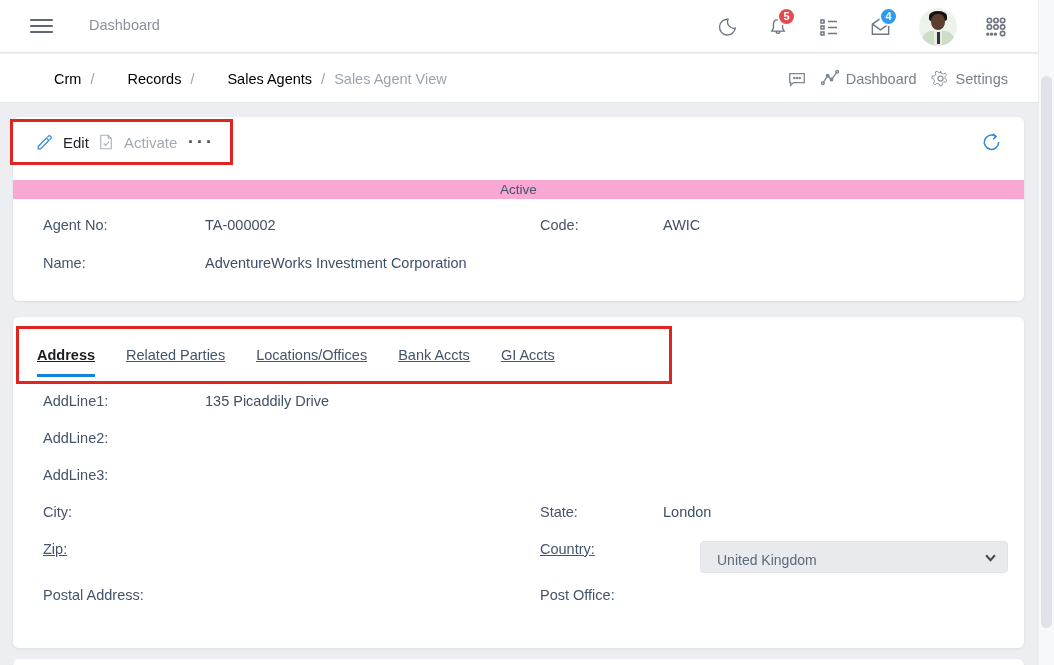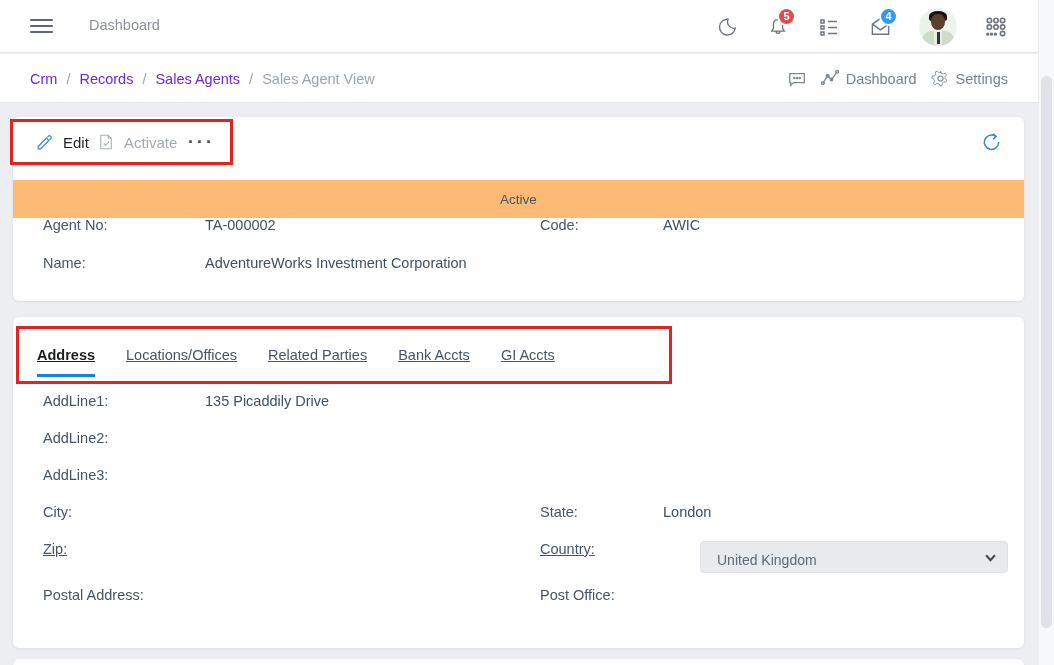--- a/index.html
+++ b/index.html
@@ -32,21 +32,21 @@
   .avatar .head { position:absolute; left:12px; top:6px; width:14px; height:16px; background:#5b4030; border-radius:45% 45% 50% 50%; }
   .avatar .body { position:absolute; left:3px; top:23px; width:32px; height:16px; background:#ccdcc7; border-radius:9px 9px 0 0; }
   .avatar .shirt { position:absolute; left:15px; top:23px; width:8px; height:15px; background:#e9ede8; }
   .avatar .tie { position:absolute; left:17.5px; top:24px; width:3.5px; height:12px; background:#30353b; }
   
   .crumbbar {
     position:absolute; left:0; top:54px; width:1054px; height:49px;
     background:#ffffff; border-bottom:1px solid #e4e6e8;
   }
   .crumbs { position:absolute; left:30px; top:0; height:49px; display:flex; align-items:center; gap:9px; font-size:14.5px; }
-  .crumb-link { color:#6d28d9; cursor:pointer; }
+  .crumb-link { color:#000000; cursor:pointer;margin-left:24px; }
   .crumb-sep { color:#9aa5b0; }
   .crumb-current { color:#9aa5b0; }
   .crumb-actions { position:absolute; right:46px; top:0; height:49px; display:flex; align-items:center; gap:14px; font-size:14.5px; color:#77818c; }
   .crumb-action { display:flex; align-items:center; gap:6px; cursor:pointer; }
   .crumb-actions svg { stroke:#7d8893; fill:none; stroke-width:1.4; }
   
   .card { position:absolute; left:13px; width:1011px; background:#fff; border-radius:6px; box-shadow:0 1px 3px rgba(25,39,52,.08); }
   .card1 { top:117px; height:184px; }
   .card2 { top:317px; height:331px; }
   .card3 { top:659px; height:12px; border-radius:6px 6px 0 0; }
@@ -56,21 +56,21 @@
   .tool-btn svg { fill:none; stroke-width:1.5; }
   .btn-edit { left:22px; color:#212529; }
   .btn-edit svg { stroke:#2f86d6; }
   .btn-activate { left:84px; color:#a2a9b0; cursor:default; }
   .btn-activate svg { stroke:#aab1b8; }
   .btn-more { left:175px; color:#495057; font-size:18px; letter-spacing:3px; font-weight:bold; }
   .btn-refresh { position:absolute; right:22px; top:15px; width:21px; height:21px; cursor:pointer; }
   .btn-refresh svg { stroke:#2f86d6; fill:none; stroke-width:1.7; }
   
   .status-bar {
-    position:absolute; left:0; top:63px; width:100%; height:38px; background:#fdba74;
+    position:absolute; left:0; top:63px; width:100%; height:19px; background:#f9a8d4;
     display:flex; align-items:center; justify-content:center; font-size:13.5px; color:#44546a;
   }
   
   .fld { position:absolute; font-size:14.5px; height:20px; display:flex; align-items:center; }
   .lbl { color:#44546a; }
   .val { color:#3e5066; }
   
   .r1 { top:98px;text-align:center; } .r2 { top:136px; }
   .c1l { left:30px; } .c1v { left:192px; } .c2l { left:527px; } .c2v { left:650px; }
   
@@ -231,22 +231,22 @@
     <div class="fld r1 c1v val">TA-000002</div>
     <div class="fld r1 c2l lbl">Code:</div>
     <div class="fld r1 c2v val">AWIC</div>
     <div class="fld r2 c1l lbl">Name:</div>
     <div class="fld r2 c1v val">AdventureWorks Investment Corporation</div>
   </div>
 
   <div class="card card2">
     <div class="tabs">
       <div class="tab active">Address</div>
+      <div class="tab">Related Parties</div>
       <div class="tab">Locations/Offices</div>
-      <div class="tab">Related Parties</div>
       <div class="tab">Bank Accts</div>
       <div class="tab">GI Accts</div>
     </div>
 
     <div class="fld a1 c1l lbl">AddLine1:</div>
     <div class="fld a1 c1v val">135 Picaddily Drive</div>
     <div class="fld a2 c1l lbl">AddLine2:</div>
     <div class="fld a2 c1v val"></div>
     <div class="fld a3 c1l lbl">AddLine3:</div>
     <div class="fld a3 c1v val"></div>

